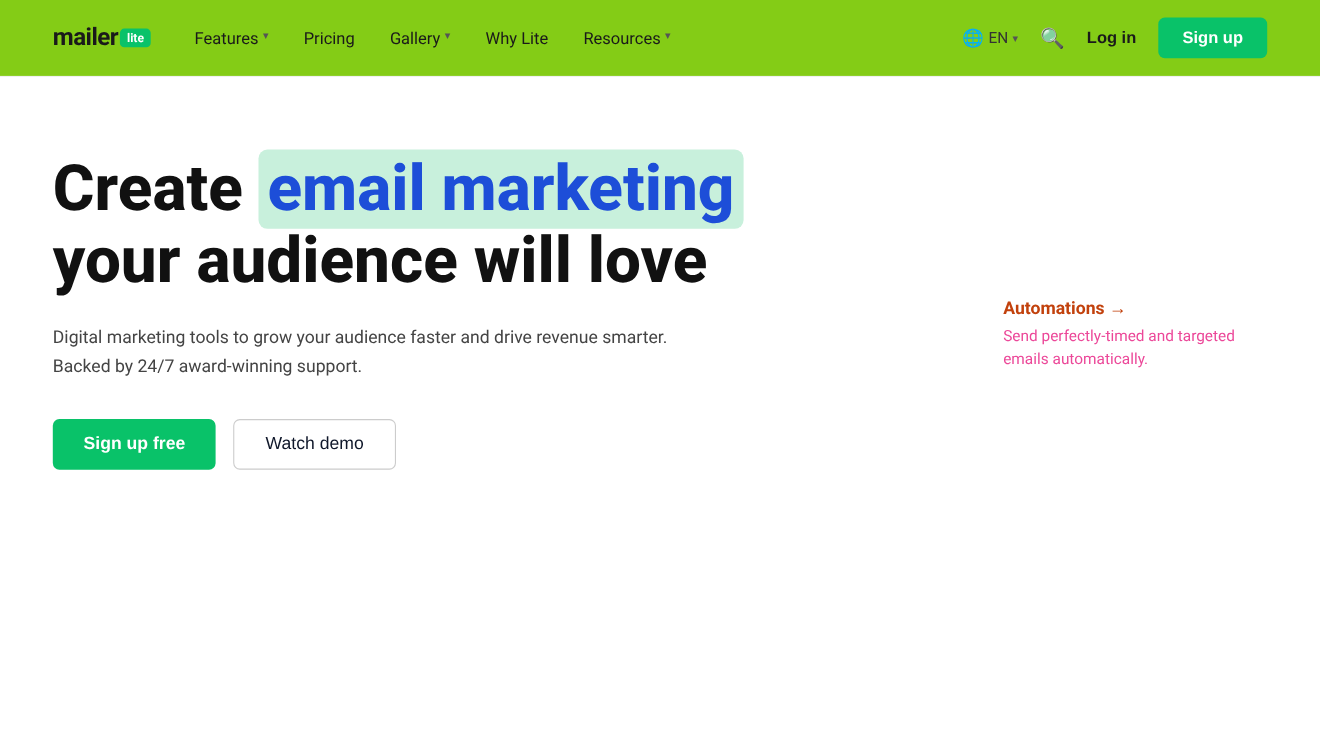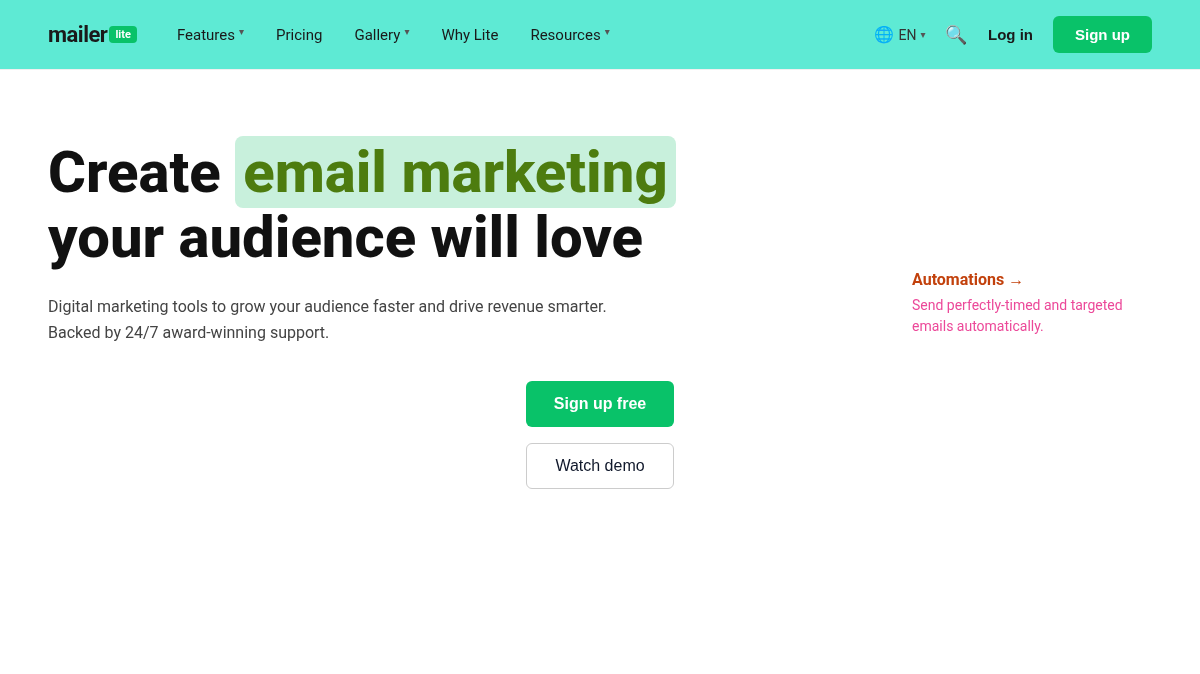--- a/index.html
+++ b/index.html
@@ -18,21 +18,21 @@
     }
 
     
     .navbar {
       display: flex;
       align-items: center;
       justify-content: space-between;
       padding: 0 48px;
       height: 70px;
       border-bottom: 1px solid #f0f0f0;
-      background: #5eead4;
+      background: #84cc16;
     }
 
     .navbar-left {
       display: flex;
       align-items: center;
       gap: 40px;
     }
 
     .logo {
       display: flex;
@@ -139,37 +139,36 @@
       line-height: 1.12;
       color: #111;
       margin-bottom: 24px;
       max-width: 700px;
     }
 
     .highlight {
       background: #c8f0dc;
       border-radius: 8px;
       padding: 2px 8px;
-      color: #4d7c0f;
+      color: #1d4ed8;
     }
 
     .hero-subtitle {
       font-size: 16px;
       color: #444;
       margin-bottom: 36px;
       max-width: 600px;
       line-height: 1.6;
     }
 
     .hero-buttons {
       display: flex;
       gap: 16px;
       align-items: center;
       margin-bottom: 12px;
-      flex-direction: column;
     }
 
     .btn-primary {
       background: #09c269;
       color: #fff;
       border: none;
       border-radius: 6px;
       padding: 14px 28px;
       font-size: 16px;
       font-weight: 600;

